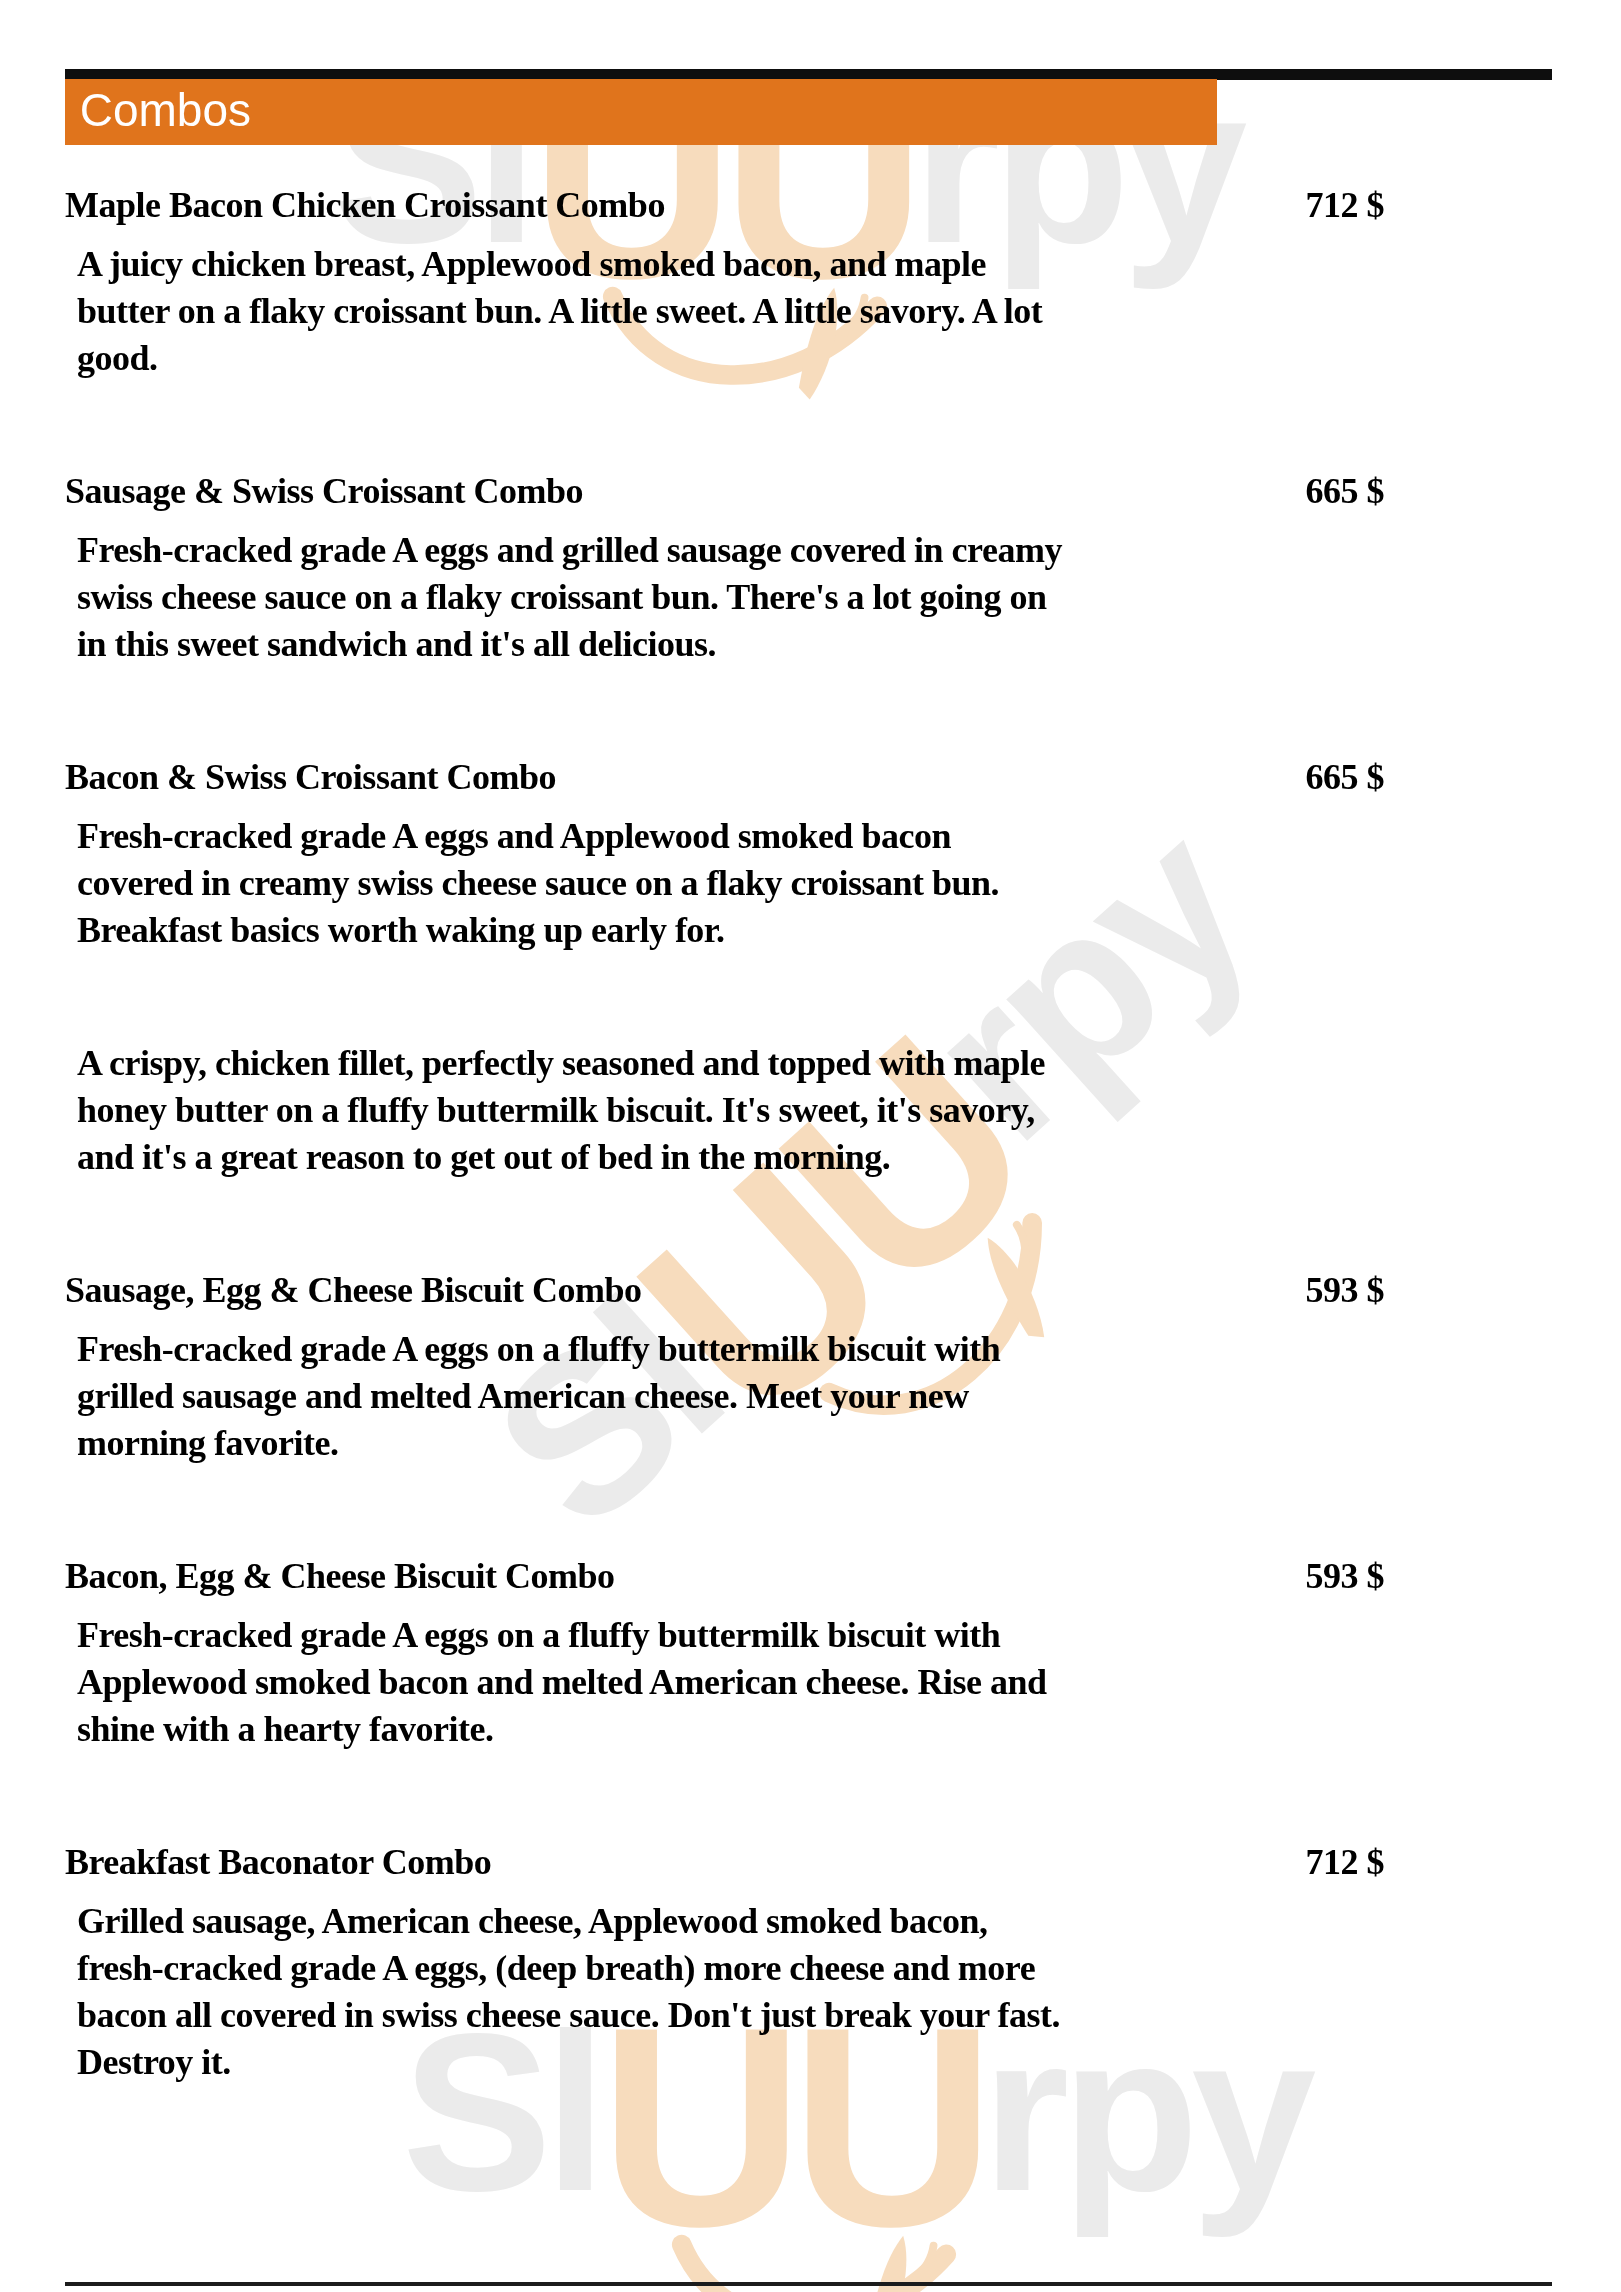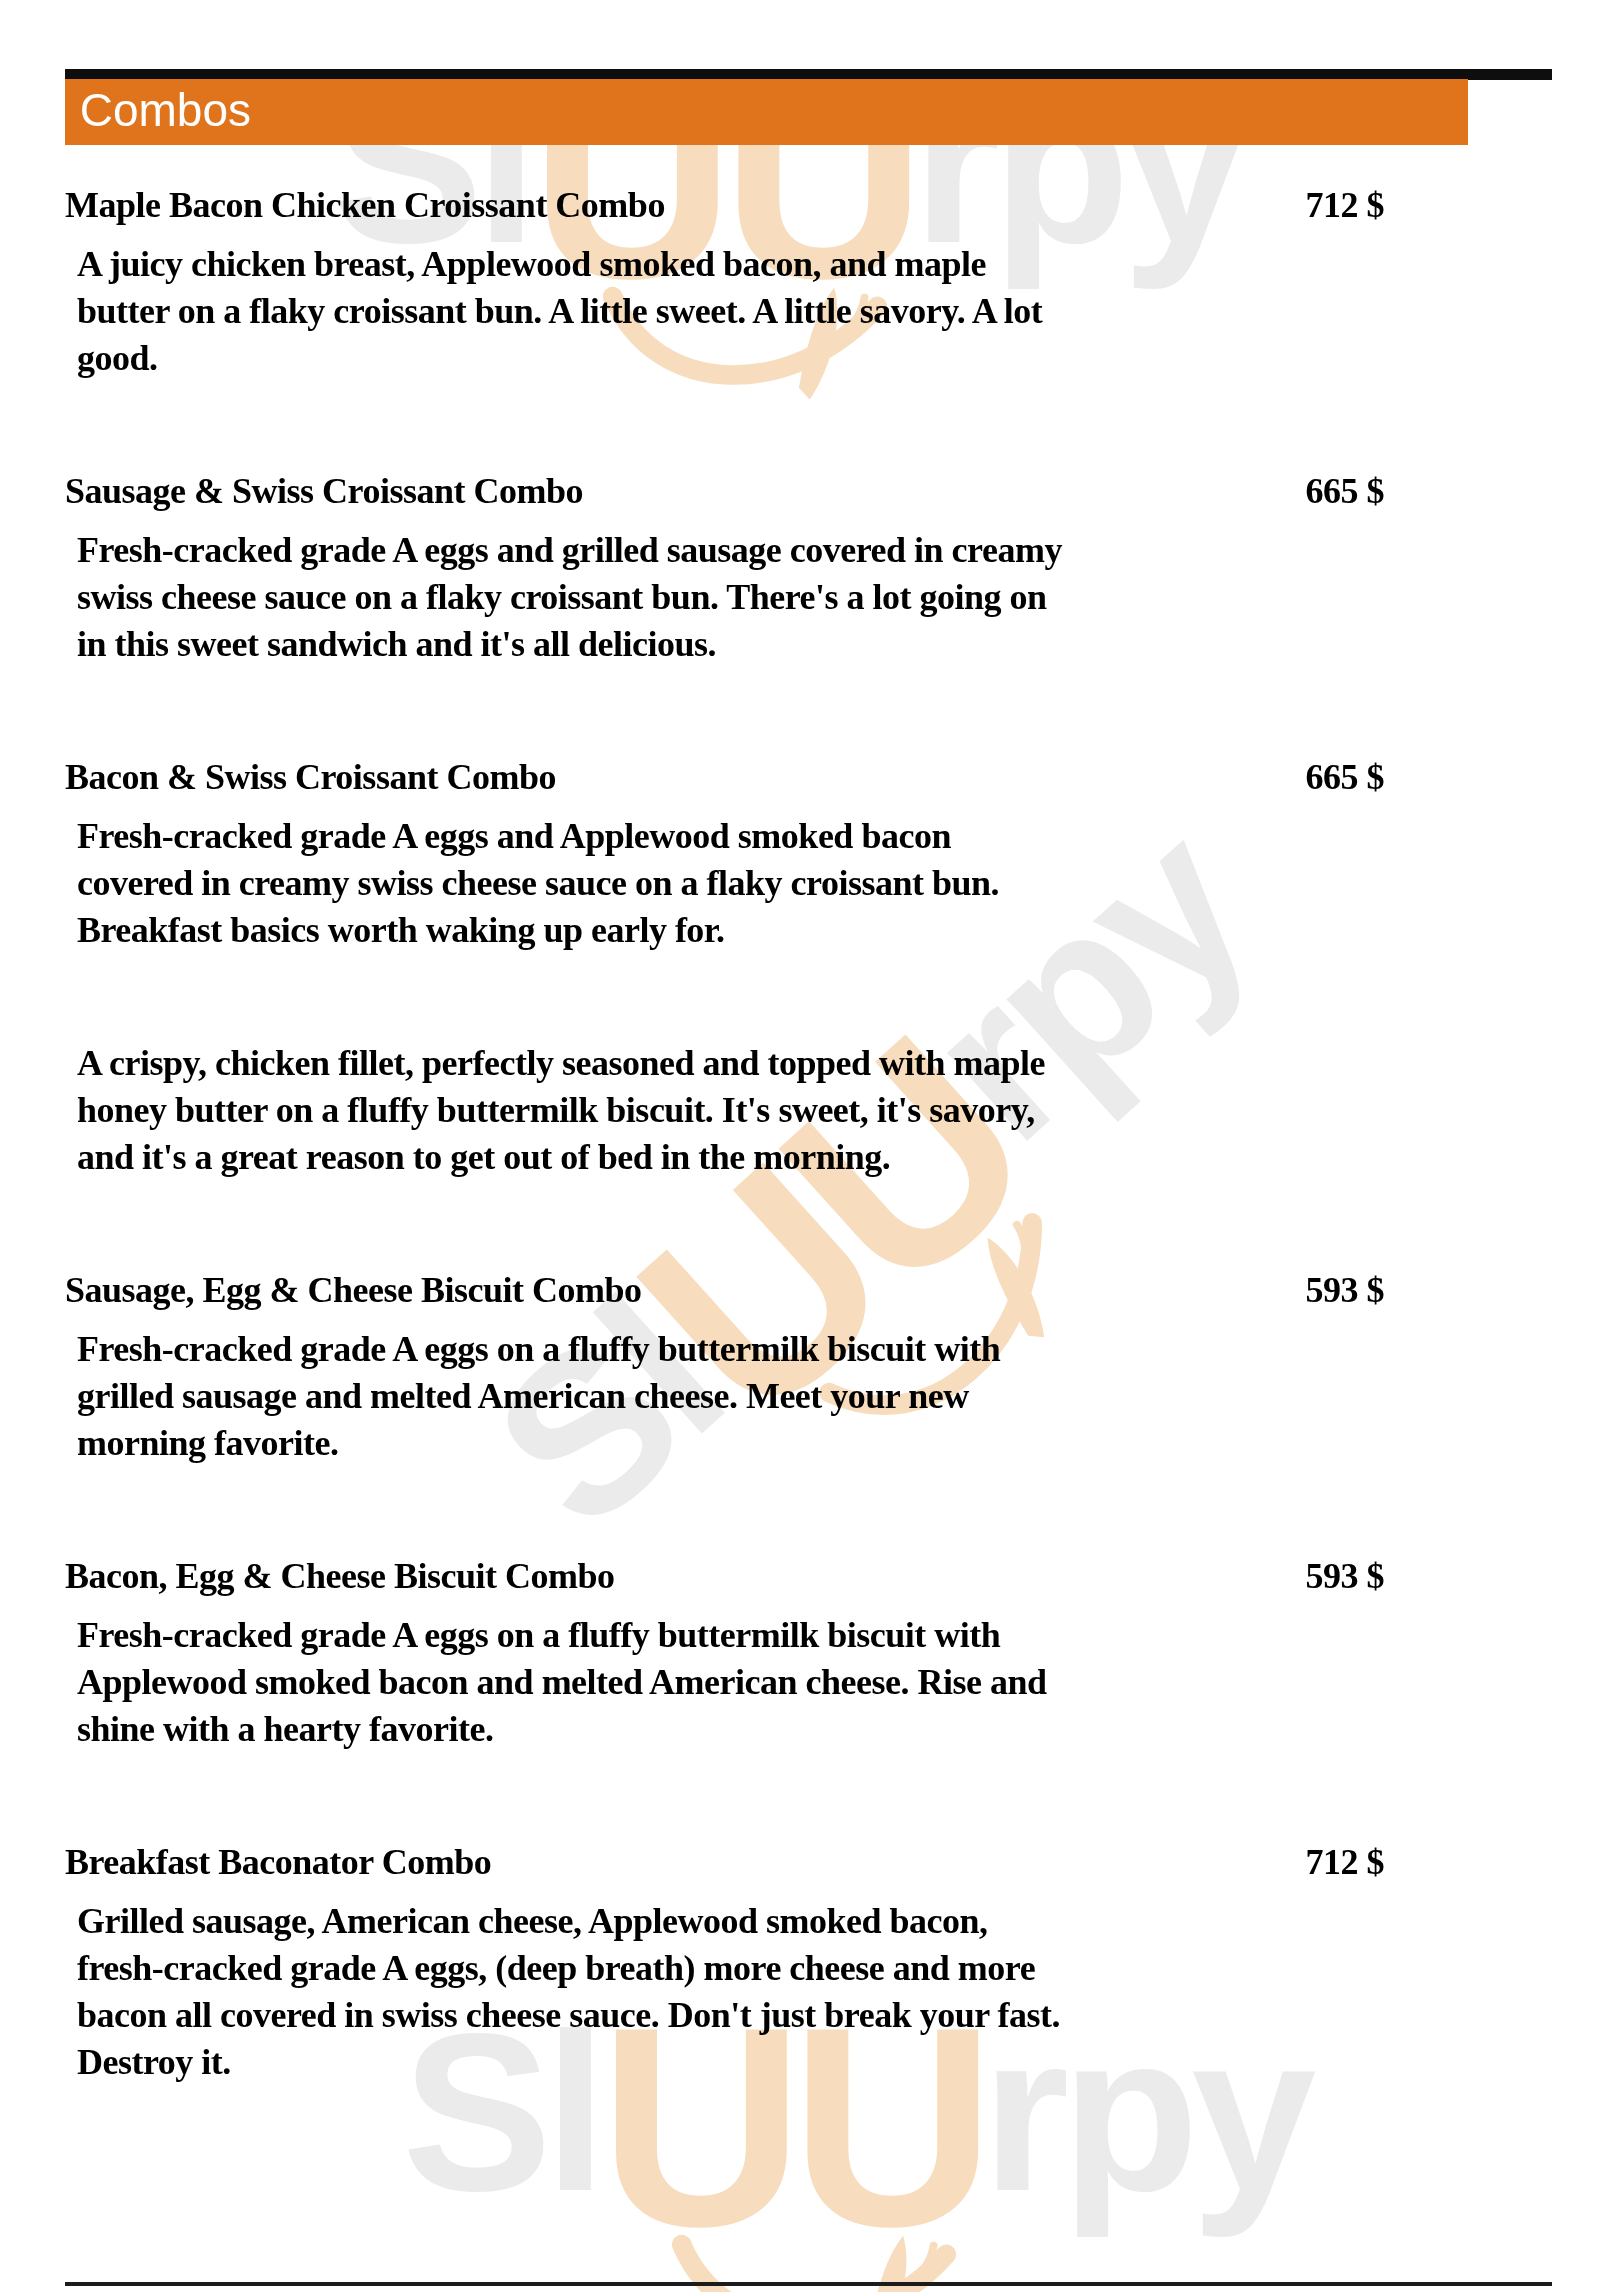--- a/index.html
+++ b/index.html
@@ -34,21 +34,21 @@
   .wm-bottom { left: 402px; top: 1985px; }
 
   
   .topbar {
     position: absolute; left: 65px; top: 69px;
     width: 1487px; height: 10.8px;
     background: #0e0e0e; z-index: 2;
   }
   .section-header {
     position: absolute; left: 65px; top: 79px;
-    width: 1403px; height: 66px;
+    width: 1152px; height: 66px;
     background: var(--accent, #E0741C);
     z-index: 2;
   }
   .section-title {
     display: block;
     font-family: "Liberation Sans", sans-serif;
     font-size: 46px;
     line-height: 63px;
     color: var(--header-text, #ffffff);
     padding-left: 14.7px;

